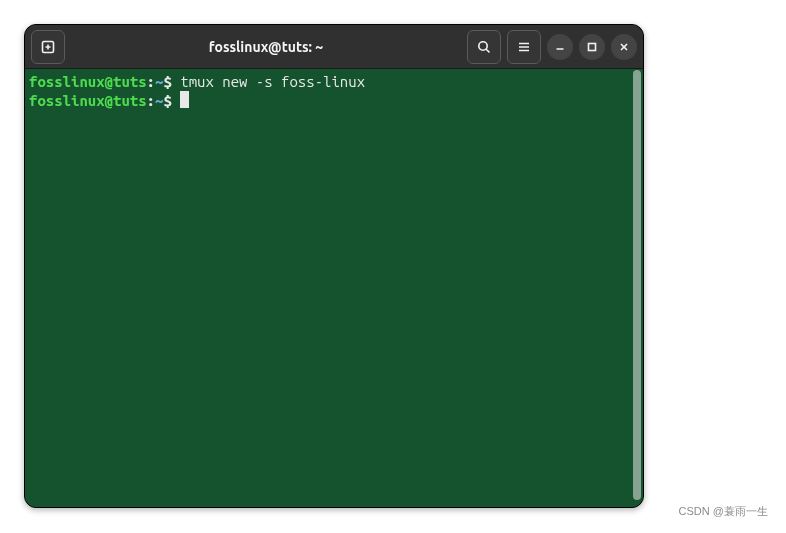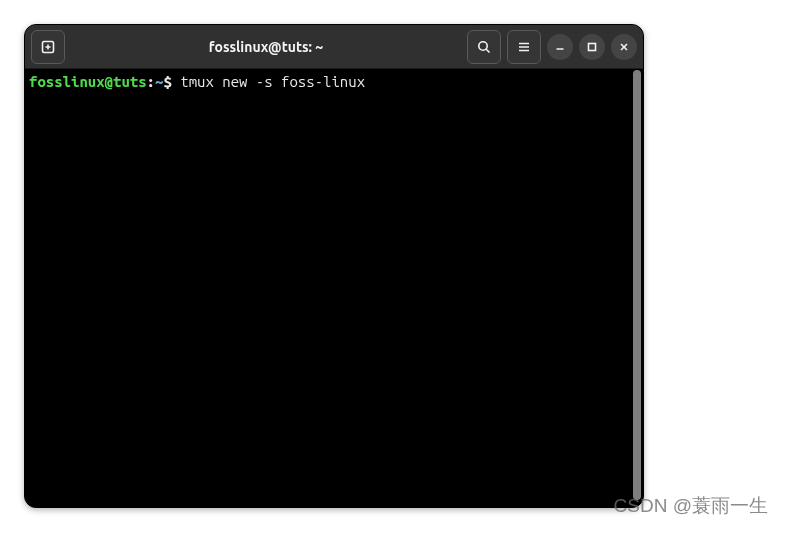--- a/index.html
+++ b/index.html
@@ -72,21 +72,21 @@
     }
     .tb-btn svg {
       display: block;
     }
     .terminal {
       position: absolute;
       top: 44px;
       left: 0;
       right: 0;
       bottom: 0;
-      background: #000000;
+      background: #14532d;
       font-family: "Ubuntu Mono", "DejaVu Sans Mono", Consolas, monospace;
       font-size: 15px;
       line-height: 18px;
       color: #e8e8e8;
       padding: 12px 0 0 4px;
       overflow: hidden;
     }
     .term-content {
       position: absolute;
       top: 4px;
@@ -119,21 +119,21 @@
       width: 8px;
       height: 430px;
       background: rgba(230,230,230,0.55);
       border-radius: 4px;
     }
     .watermark {
       position: absolute;
       right: 18px;
       bottom: 14px;
       color: rgba(110,110,110,0.8);
-      font-size: 19px;
+      font-size: 11px;
       font-family: sans-serif;
     }
   </style>
 </head>
 <body>
 
 <div class="window">
   <div class="titlebar">
     <div class="tb-left">
       <button class="tb-btn outlined">
@@ -174,18 +174,19 @@
           <line x1="3" y1="3" x2="9" y2="9"></line>
           <line x1="9" y1="3" x2="3" y2="9"></line>
         </svg>
       </button>
     </div>
   </div>
 
   <div class="terminal">
     <div class="term-content">
       <div class="line"><span class="prompt-user">fosslinux@tuts</span><span class="prompt-colon">:</span><span class="prompt-path">~</span><span class="prompt-sym">$</span><span class="cmd"> tmux new -s foss-linux</span></div>
+      <div class="line"><span class="prompt-user">fosslinux@tuts</span><span class="prompt-colon">:</span><span class="prompt-path">~</span><span class="prompt-sym">$</span><span class="cmd"> </span><span class="cursor"></span></div>
     </div>
   </div>
   <div class="scrollbar"></div>
 </div>
 
 <div class="watermark">CSDN @蓑雨一生</div>
 
 </body></html>

